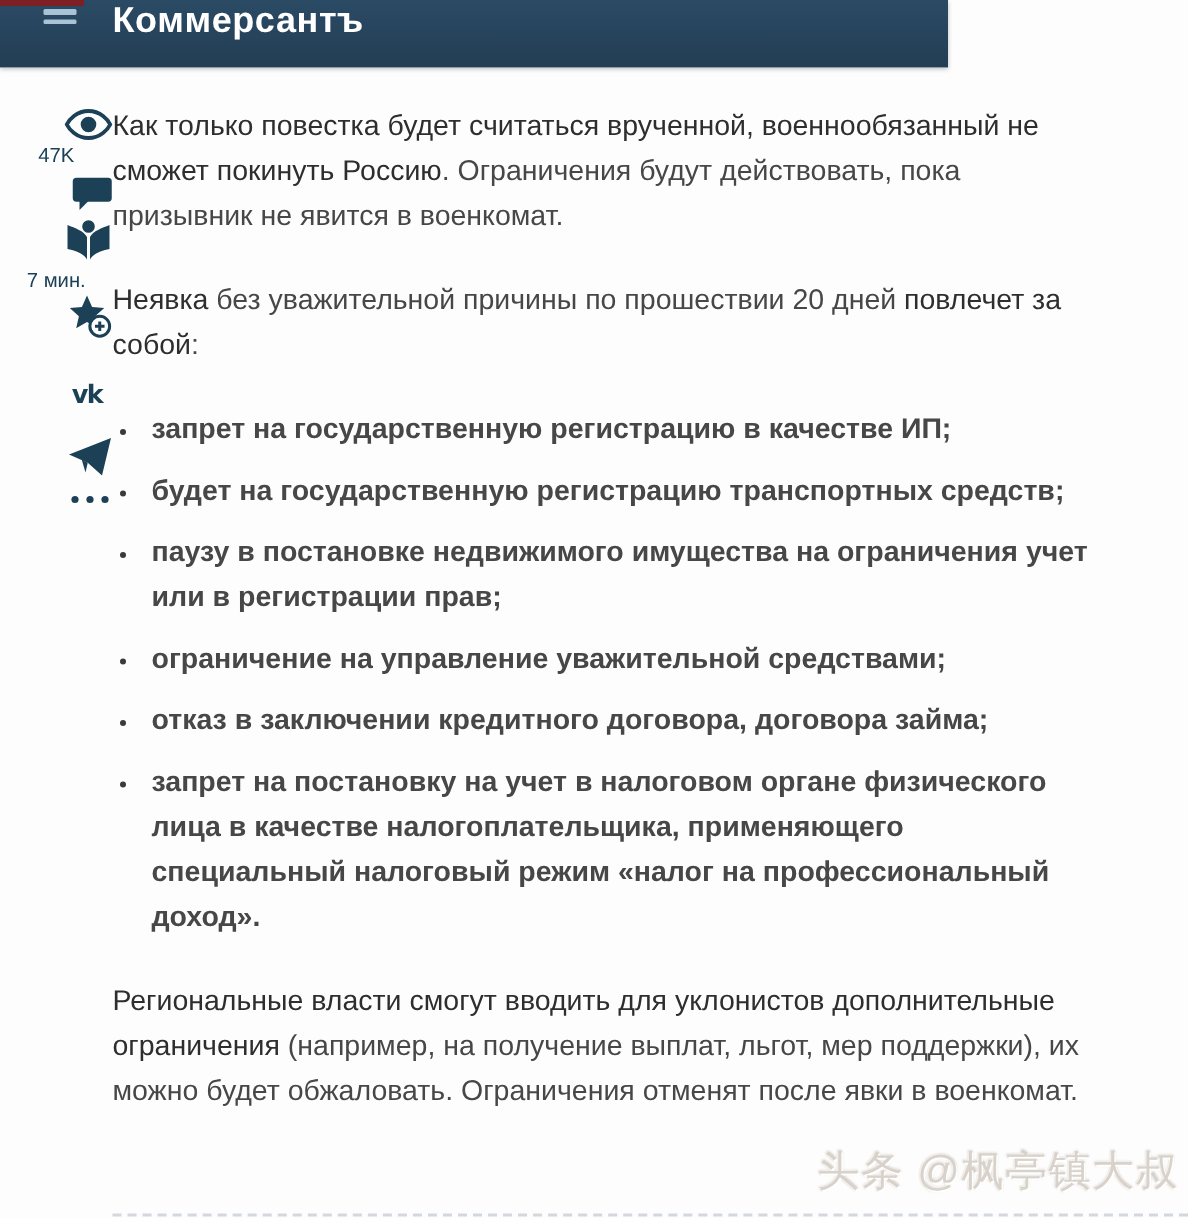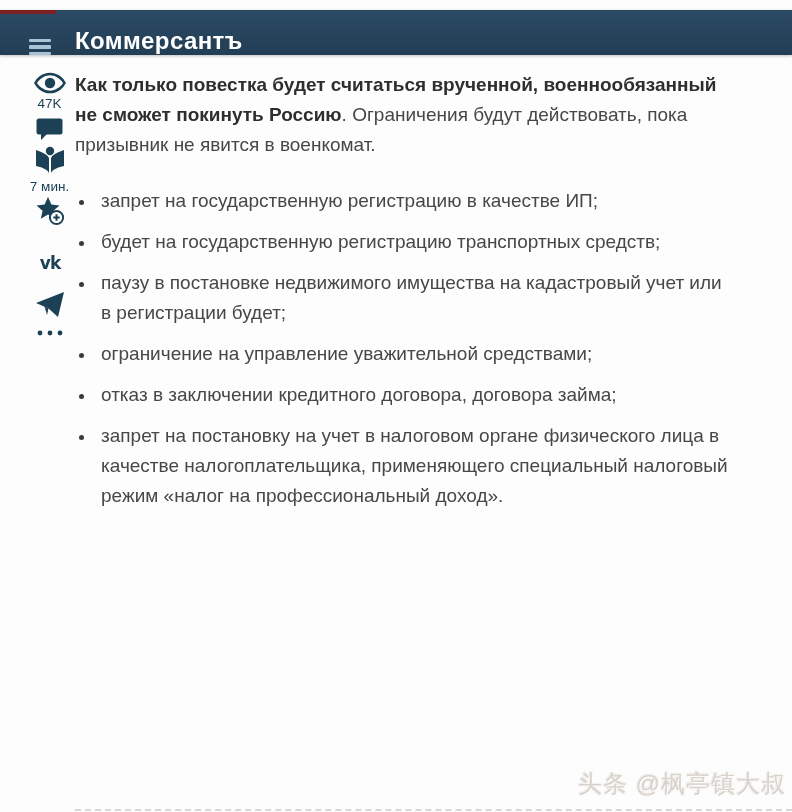--- a/index.html
+++ b/index.html
@@ -7,51 +7,51 @@
     --icon:#1c4156; --text:#474747; --text-bold:#2e2e2e; --wm:#d8d2cb;
   }
   *{box-sizing:border-box;}
   html,body{margin:0;padding:0;}
   body{
     width:792px;height:812px;overflow:hidden;background:#fdfdfd;position:relative;
     font-family:"Liberation Sans",sans-serif;
   }
   
   .header{
-    position:absolute;top:10px;left:0;width:792px;height:45px;
+    position:absolute;top:0;left:0;width:632px;height:45px;
     background:linear-gradient(180deg,var(--header-bg) 0%,var(--header-bg2) 100%);
-    display:flex;align-items:flex-end;
+    display:flex;align-items:flex-start;
     box-shadow:0 1px 3px rgba(0,0,0,.25);
   }
   .corner-red{position:absolute;top:0;left:0;width:56px;height:4px;background:var(--accent-red);}
   .hamburger{width:22px;height:16px;margin-left:29px;display:flex;flex-direction:column;justify-content:space-between;cursor:pointer;}
   .hamburger span{display:block;height:3.2px;background:#a9c2d6;border-radius:1px;}
   .logo{color:#ffffff;font-weight:bold;font-size:24px;letter-spacing:.4px;margin-left:24px;cursor:pointer;}
   
-  .rail{position:absolute;top:45px;left:12px;width:75px;height:623px;}
-  .rail .ric{position:absolute;left:0;width:75px;display:flex;justify-content:center;cursor:pointer;}
+  .rail{position:absolute;top:45px;left:0;width:75px;height:623px;}
+  .rail .ric{position:absolute;left:0;width:75px;display:flex;justify-content:flex-end;cursor:pointer;}
   .rail .rlabel{position:absolute;left:0;width:75px;text-align:center;color:var(--icon);font-size:13.5px;}
   .i-eye{top:27px;} .l-views{top:51px;}
   .i-bubble{top:73px;} .i-book{top:101px;} .l-read{top:134px;}
   .i-star{top:151px;} .i-vk{top:208px;} .i-tg{top:246px;} .i-dots{top:284px;}
   
   .article{
     position:absolute;top:45px;left:0;width:792px;height:767px;overflow:hidden;
     padding:25px 60px 0 75px;
     color:var(--text);font-size:19px;line-height:30px;
   }
   .article p{margin:0 0 26px 0;}
-  .article strong{color:var(--text-bold);font-weight:bold;}
+  .article strong{color:var(--text-bold);font-weight:normal;}
   .article ul{margin:0 0 26px 0;padding-left:20px;}
-  .article li{margin:0 0 11px 0;padding-left:6px;}
+  .article li{margin:0 0 11px 0;padding-left:6px;font-weight:bold;}
   .article li::marker{color:#3a3a3a;font-size:15px;}
   
   .watermark{
     position:absolute;right:6px;bottom:12px;
-    font-size:24px;color:var(--wm);letter-spacing:1px;white-space:nowrap;
+    font-size:28px;color:var(--wm);letter-spacing:1px;white-space:nowrap;
     text-shadow:1px 1px 0 #ffffff,-1px -1px 0 #f2efeb,0 0 2px #b9b2a8;
   }
   
   .bottom-line{position:absolute;left:75px;right:0;bottom:1px;border-top:2px dashed #d3d8dd;}
 </style>
 </head>
 <body>
 
 <div class="header">
   <div class="corner-red"></div>
@@ -113,24 +113,26 @@
     <svg width="30" height="8" viewBox="0 0 30 8">
       <circle cx="5" cy="4" r="2.4" fill="#1c4156"></circle>
       <circle cx="15" cy="4" r="2.4" fill="#1c4156"></circle>
       <circle cx="25" cy="4" r="2.4" fill="#1c4156"></circle>
     </svg>
   </div>
 </div>
 
 <div class="article">
     <p><strong>Как только повестка будет считаться врученной, военнообязанный не сможет покинуть Россию</strong><span>. Ограничения будут действовать, пока призывник не явится в военкомат.</span></p>
+    <p><strong>Неявка</strong><span> без уважительной причины по прошествии 20 дней </span><strong>повлечет за собой</strong><span>:</span></p>
     <ul>
       <li><span>запрет на государственную регистрацию в качестве ИП;</span></li>
       <li><span>будет на государственную регистрацию транспортных средств;</span></li>
-      <li><span>паузу в постановке недвижимого имущества на кадастровый учет или в регистрации будет;</span></li>
+      <li><span>паузу в постановке недвижимого имущества на ограничения учет или в регистрации прав;</span></li>
       <li><span>ограничение на управление уважительной средствами;</span></li>
       <li><span>отказ в заключении кредитного договора, договора займа;</span></li>
       <li><span>запрет на постановку на учет в налоговом органе физического лица в качестве налогоплательщика, применяющего специальный налоговый режим «налог на профессиональный доход».</span></li>
     </ul>
+    <p><strong>Региональные власти смогут вводить для уклонистов дополнительные ограничения</strong><span> (например, на получение выплат, льгот, мер поддержки), их можно будет обжаловать. Ограничения отменят после явки в военкомат.</span></p>
   </div>
 
 <div class="watermark">头条 @枫亭镇大叔</div>
 <div class="bottom-line"></div>
 
 </body></html>

